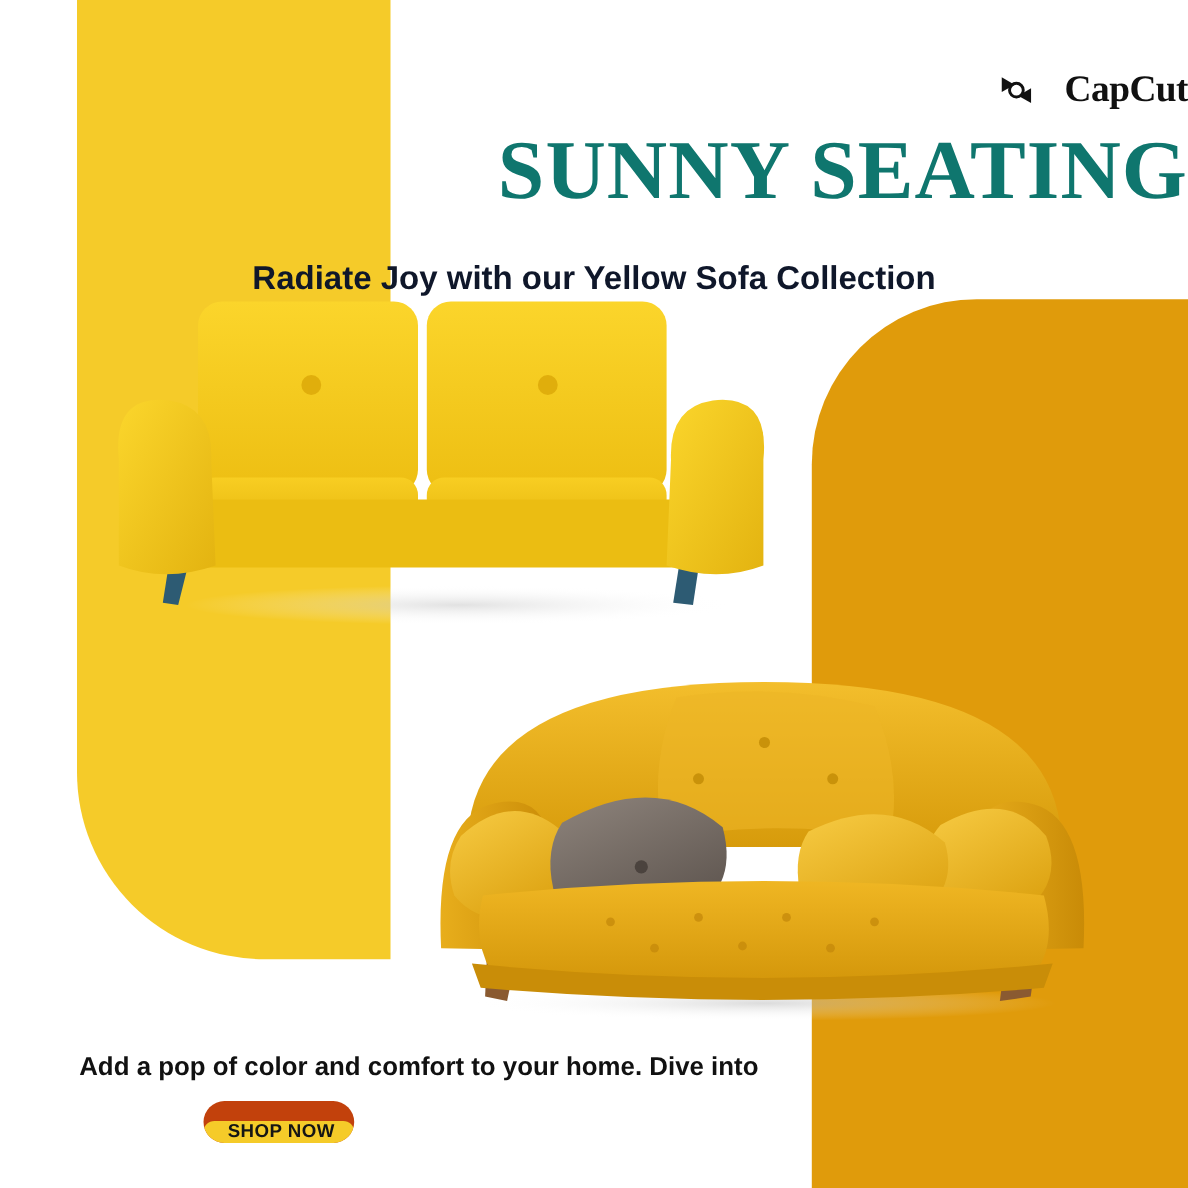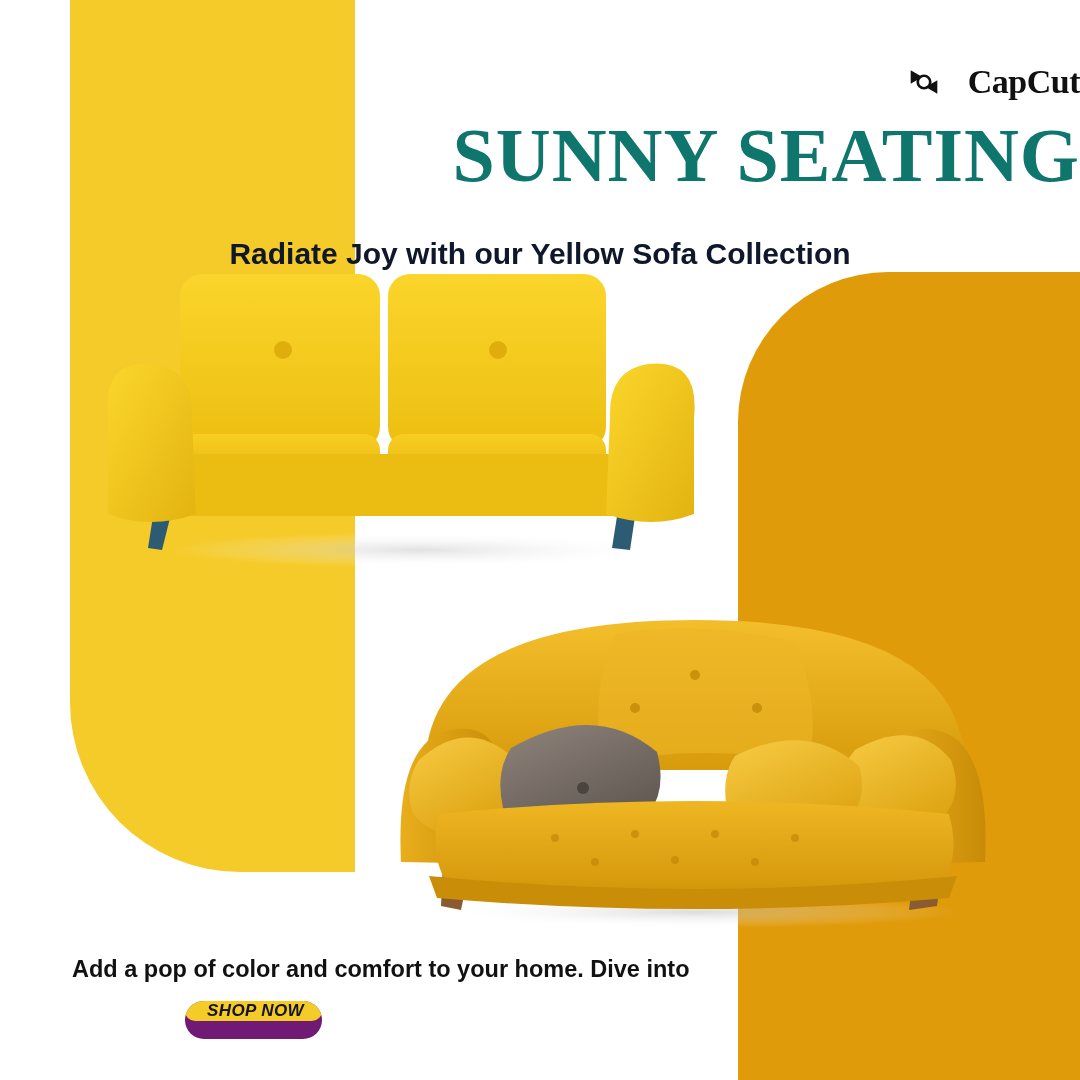--- a/index.html
+++ b/index.html
@@ -123,26 +123,25 @@
     z-index: 7;
     margin-top: 24px;
   }
 
   .cta {
     position: absolute;
     left: 185px;
     top: 1001px;
     height: 38px;
     display: flex;
-    align-items: flex-start;
-    background: #701a75;
+    align-items: flex-end;
+    background: #c2410c;
     border-radius: 19px;
     overflow: hidden;
     z-index: 7;
-    font-style: italic;
   }
   .cta-label {
     display: flex;
     align-items: center;
     padding: 0 18px 0 22px;
     background: #F5CB29;
     border-radius: 19px;
     font-size: 17px;
     font-weight: bold;
     letter-spacing: 0.4px;

